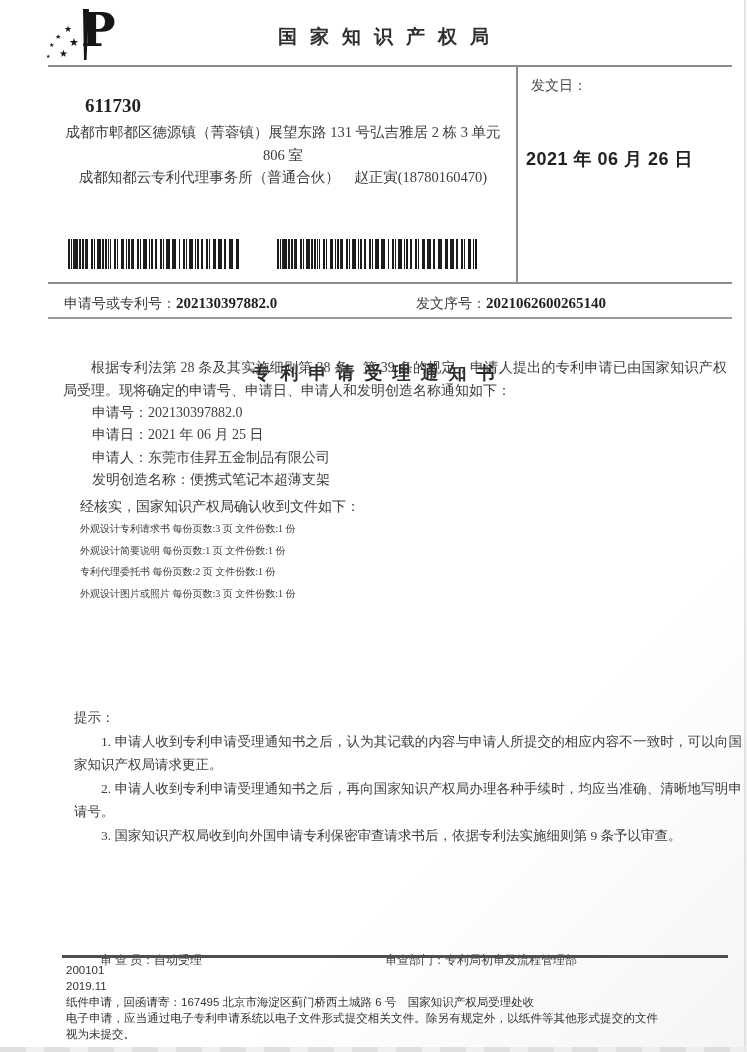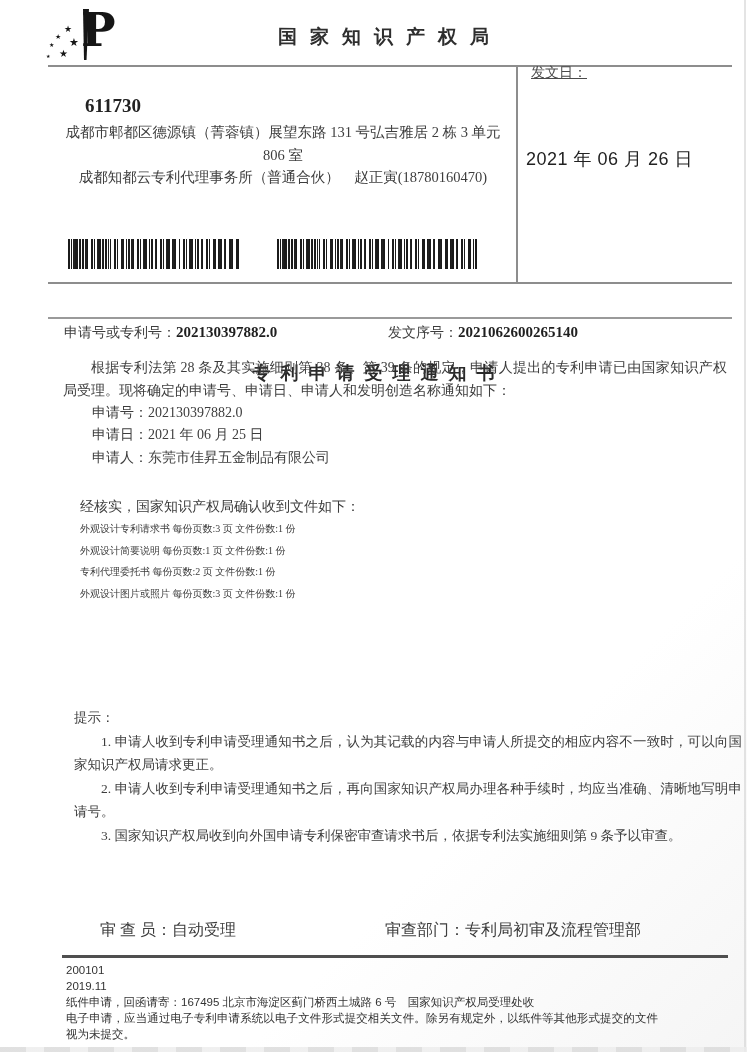--- a/index.html
+++ b/index.html
@@ -25,58 +25,58 @@
     text-align:center;font-family:"Liberation Sans","DejaVu Sans",sans-serif;
     font-size:19px;font-weight:600;letter-spacing:13px;color:#2e2e2e;white-space:nowrap;
   }
   
   .postcode{position:absolute;left:85px;top:95px;font-size:19px;font-weight:bold;color:#222;}
   .addr{
     position:absolute;left:58px;top:121px;width:450px;
     text-align:center;font-size:14.5px;line-height:22.5px;color:#3d3d3d;
   }
   
-  .dispatch-label{position:absolute;left:531px;top:64px;font-size:14px;color:#4a4a4a;text-decoration:underline;}
+  .dispatch-label{position:absolute;left:531px;top:77px;font-size:14px;color:#4a4a4a;}
   .dispatch-date{
     position:absolute;left:526px;top:147px;width:215px;
     font-family:"Liberation Sans","DejaVu Sans",sans-serif;
-    font-size:18px;font-weight:400;color:#222;letter-spacing:0.5px;white-space:nowrap;
+    font-size:18px;font-weight:700;color:#222;letter-spacing:0.5px;white-space:nowrap;
   }
   
   .barcode{
     position:absolute;top:239px;height:30px;
     background-image:
       repeating-linear-gradient(90deg,#1b1b1b 0 2px,transparent 2px 3px,#1b1b1b 3px 4px,transparent 4px 7px,#1b1b1b 7px 10px,transparent 10px 12px,#1b1b1b 12px 13px,transparent 13px 14px,#1b1b1b 14px 16px,transparent 16px 19px,#1b1b1b 19px 20px,transparent 20px 23px),
       repeating-linear-gradient(90deg,#222 0 1px,transparent 1px 5px,#222 5px 7px,transparent 7px 11px,#222 11px 12px,transparent 12px 17px,#222 17px 19px,transparent 19px 29px);
   }
   .bc1{left:68px;width:172px;}
   .bc2{left:277px;width:201px;}
   
-  .numrow{position:absolute;left:64px;top:295px;width:664px;font-size:14px;color:#3d3d3d;white-space:nowrap;margin-top:29px;}
-  .numrow .grp2{position:absolute;left:324px;top:0;}
+  .numrow{position:absolute;left:64px;top:295px;width:664px;font-size:14px;color:#3d3d3d;white-space:nowrap;}
+  .numrow .grp2{position:absolute;left:352px;top:0;}
   .numrow .val{font-weight:bold;font-size:15px;color:#1f1f1f;}
   
   .doc-title{
     position:absolute;left:0;top:329px;width:747px;text-align:center;
     font-family:"Liberation Sans","DejaVu Sans",sans-serif;
     font-size:18px;font-weight:700;color:#2a2a2a;letter-spacing:10px;padding-left:10px;box-sizing:border-box;margin-top:32px;
   }
   .para{
     position:absolute;left:63px;top:356px;width:664px;margin:0;
     font-size:14px;line-height:23px;text-indent:2em;text-align:justify;color:#3d3d3d;
   }
   .fields{position:absolute;left:92px;top:402px;font-size:14px;line-height:22.3px;color:#3d3d3d;}
   .confirm{position:absolute;left:80px;top:498px;font-size:14px;color:#3d3d3d;}
   .docs{position:absolute;left:80px;top:518px;font-size:10px;line-height:21.6px;color:#3d3d3d;}
   
   .tips{position:absolute;left:74px;top:706px;width:668px;font-size:13.5px;line-height:23.5px;color:#3d3d3d;}
   .tips p{margin:0;text-indent:2em;text-align:justify;}
   .tips .tips-title{text-indent:0;}
   
-  .signrow{position:absolute;left:100px;top:920px;width:630px;font-size:16px;color:#3d3d3d;white-space:nowrap;}
+  .signrow{position:absolute;left:100px;top:952px;width:630px;font-size:12px;color:#3d3d3d;white-space:nowrap;}
   .signrow .dept{position:absolute;left:285px;top:0;}
   
   .footer{
     position:absolute;left:66px;top:962px;width:666px;display:flex;
     font-family:"Liberation Sans","DejaVu Sans",sans-serif;
     font-size:11.5px;line-height:16px;color:#333;flex-direction:column;
   }
   .footer .codes{width:74px;flex:none;}
   .footer .ftext{width:592px;}
   .footer p{margin:0;text-align:justify;}
@@ -131,20 +131,21 @@
   </div>
   <div class="rule rule-numbers"></div>
 
   <div class="doc-title">专利申请受理通知书</div>
   <p class="para">根据专利法第 28 条及其实施细则第 38 条、第 39 条的规定，申请人提出的专利申请已由国家知识产权局受理。现将确定的申请号、申请日、申请人和发明创造名称通知如下：</p>
 
   <div class="fields">
     <div><span>申请号：</span><span>202130397882.0</span></div>
     <div><span>申请日：</span><span>2021 年 06 月 25 日</span></div>
     <div><span>申请人：</span><span>东莞市佳昇五金制品有限公司</span></div>
+    <div><span>发明创造名称：</span><span>便携式笔记本超薄支架</span></div>
   </div>
 
   <div class="confirm">经核实，国家知识产权局确认收到文件如下：</div>
 
   <div class="docs">
     <div>外观设计专利请求书 每份页数:3 页 文件份数:1 份</div>
     <div>外观设计简要说明 每份页数:1 页 文件份数:1 份</div>
     <div>专利代理委托书 每份页数:2 页 文件份数:1 份</div>
     <div>外观设计图片或照片 每份页数:3 页 文件份数:1 份</div>
   </div>

